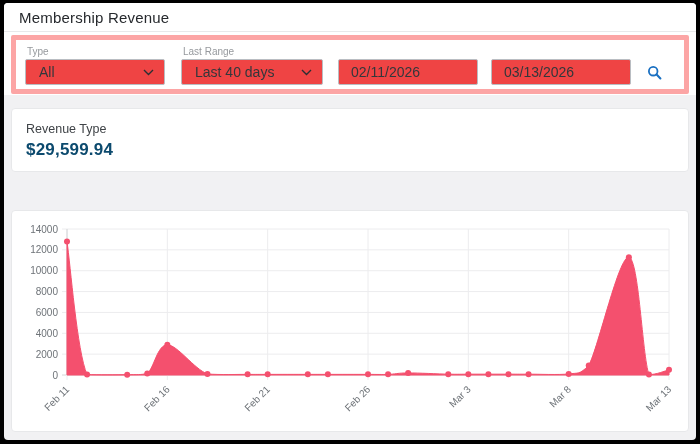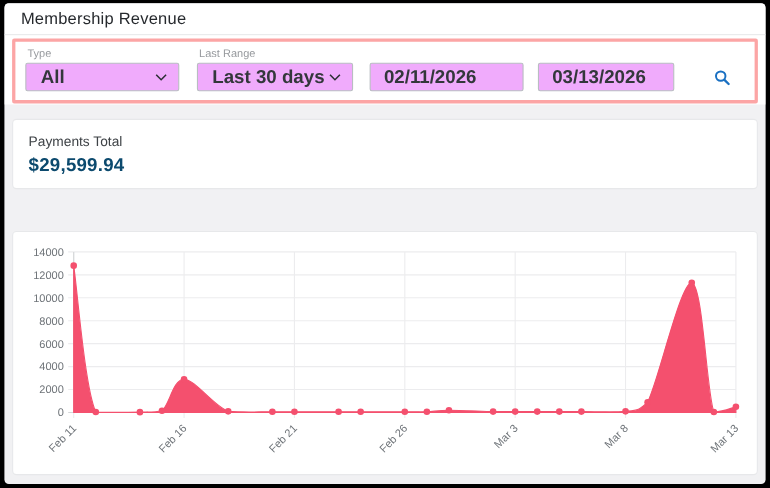--- a/index.html
+++ b/index.html
@@ -4,23 +4,23 @@
 <style>
   html,body{margin:0;padding:0;background:#555;}
   *{box-sizing:border-box;font-family:"Liberation Sans",sans-serif;}
   .frame{position:relative;width:700px;height:444px;background:#000;overflow:hidden;}
   .page{position:absolute;left:4px;top:3px;right:4px;bottom:4px;background:#f1f1f3;border-radius:4px;overflow:hidden;}
 
   
   .top-section{position:absolute;left:0;right:0;top:0;height:92px;background:#fff;}
   .page-title{position:absolute;left:15px;top:6px;font-size:15px;font-weight:400;color:#26292d;letter-spacing:.2px;}
   .title-divider{position:absolute;left:0;right:0;top:28px;height:1px;background:#e8e9ea;}
-  .filter-bar{position:absolute;left:7px;right:7px;top:32px;height:59px;background:#fff;border:3px solid #fca5a5;border-radius:2px;}
+  .filter-bar{position:absolute;left:7px;right:7px;top:32px;height:59px;background:#fff;border:5px solid #fca5a5;border-radius:2px;}
   .field-label{position:absolute;top:6px;font-size:10px;color:#96999d;}
-  .ctl{position:absolute;top:19px;height:26px;border:1px solid #b9bdc2;border-radius:2px;background:#f0abfc;font-size:17px;color:#33373b;font-weight:bold;}
+  .ctl{position:absolute;top:19px;height:26px;border:1px solid #b9bdc2;border-radius:2px;background:#ef4444;font-size:14px;color:#33373b;}
   .sel{display:flex;align-items:center;justify-content:space-between;padding:0 10px 0 13px;cursor:pointer;}
   .inp{padding:0 24px 0 12px;outline:none;}
   .search-btn{position:absolute;top:22px;right:20px;width:20px;height:20px;border:none;background:transparent;padding:0;cursor:pointer;display:flex;align-items:center;justify-content:center;}
 
   
   .stats-panel{position:absolute;left:7px;right:7px;top:105px;height:64px;background:#fff;border:1px solid #e7e8ea;border-radius:4px;}
   .stat{position:absolute;top:13px;}
   .stat-label{font-size:12.5px;color:#3f4347;}
   .stat-value{font-size:17px;font-weight:700;color:#0c4a6e;margin-top:4px;letter-spacing:.2px;}
 
@@ -46,45 +46,45 @@
           <span>All</span>
           <span style="display:flex;">
             <svg width="11" height="7" viewBox="0 0 11 7">
                 <path d="M1 1 L5.5 5.5 L10 1" fill="none" stroke="#2b2f33" stroke-width="1.4"></path>
               </svg>
           </span>
         </div>
 
         <div class="field-label" style="left:167px;">Last Range</div>
         <div class="ctl sel" style="left:165px;width:142px;">
-          <span>Last 30 days</span>
+          <span>Last 40 days</span>
           <span style="display:flex;">
             <svg width="11" height="7" viewBox="0 0 11 7">
                 <path d="M1 1 L5.5 5.5 L10 1" fill="none" stroke="#2b2f33" stroke-width="1.4"></path>
               </svg>
           </span>
         </div>
 
         <input class="ctl inp" style="left: 322px; width: 140px;" value="02/11/2026">
-        <input class="ctl inp" style="left: 475px; width: 124px;" value="03/13/2026">
+        <input class="ctl inp" style="left: 475px; width: 140px;" value="03/13/2026">
 
         <button class="search-btn">
           <span style="display:flex;">
             <svg width="15" height="15" viewBox="0 0 15 15">
               <circle cx="6.2" cy="6.2" r="4.3" fill="none" stroke="#1a70c2" stroke-width="1.8"></circle>
               <line x1="9.6" y1="9.6" x2="13.4" y2="13.4" stroke="#1a70c2" stroke-width="2.1" stroke-linecap="round"></line>
             </svg>
           </span>
         </button>
       </div>
     </div>
 
     <div class="stats-panel">
       <div class="stat" style="left:14px;">
-        <div class="stat-label">Payments Total</div>
+        <div class="stat-label">Revenue Type</div>
         <div class="stat-value">$29,599.94</div>
       </div>
     </div>
 
 
     <div class="chart-panel">
       <svg id="chart-svg" width="677" height="220" viewBox="0 0 677 220">
           <line x1="50" y1="164" x2="657" y2="164" stroke="#d4d6d8" stroke-width="1"></line>
           <text x="46" y="167.5" text-anchor="end">0</text>
           <line x1="50" y1="143.14285714285714" x2="657" y2="143.14285714285714" stroke="#ececee" stroke-width="1"></line>

